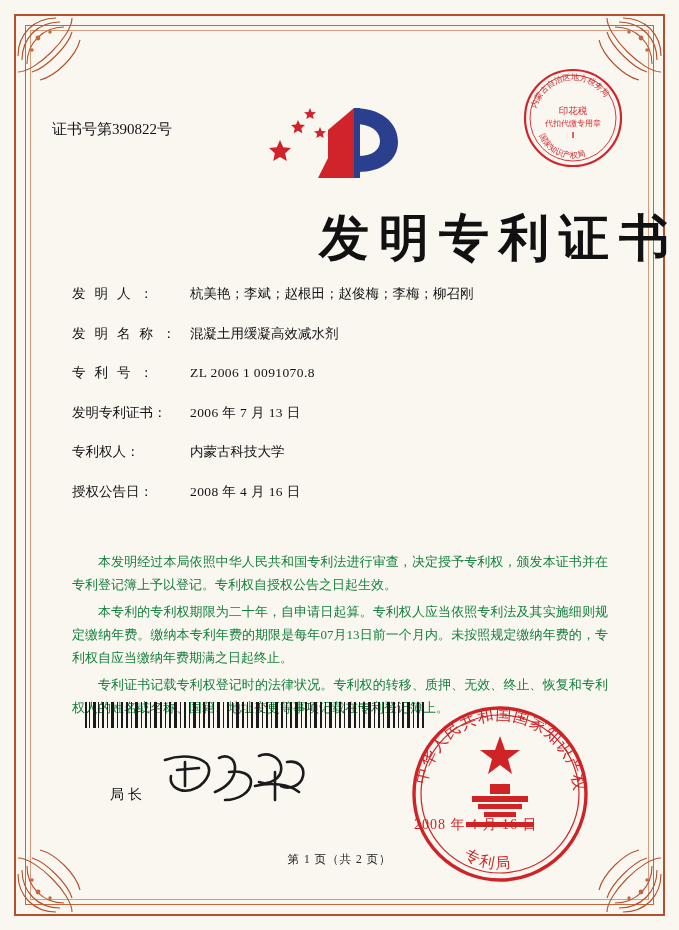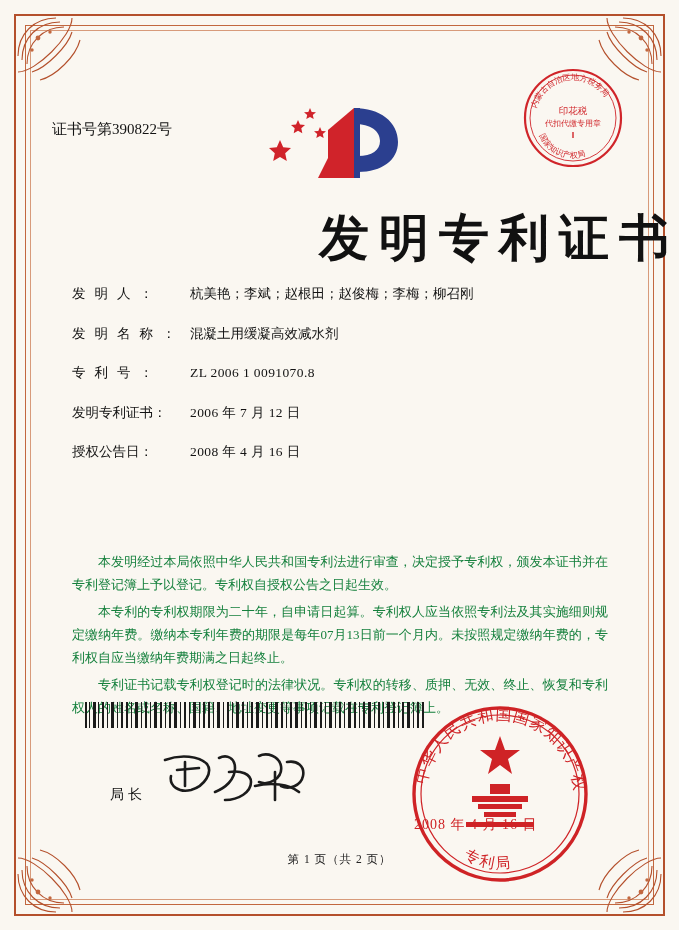--- a/index.html
+++ b/index.html
@@ -313,21 +313,25 @@
     <div class="field-row">
       <div class="f-label spaced">发明名称：</div>
       <div class="f-value">混凝土用缓凝高效减水剂</div>
     </div>
     <div class="field-row">
       <div class="f-label spaced">专利号：</div>
       <div class="f-value latin">ZL 2006 1 0091070.8</div>
     </div>
     <div class="field-row">
       <div class="f-label">发明专利证书：</div>
-      <div class="f-value latin">2006 年 7 月 12 日</div>
+      <div class="f-value latin">2006 年 7 月 13 日</div>
+    </div>
+    <div class="field-row">
+      <div class="f-label">专利权人：</div>
+      <div class="f-value">内蒙古科技大学</div>
     </div>
     <div class="field-row">
       <div class="f-label">授权公告日：</div>
       <div class="f-value latin">2008 年 4 月 16 日</div>
     </div>
   </div>
 
   <div class="body-text">
     <p>本发明经过本局依照中华人民共和国专利法进行审查，决定授予专利权，颁发本证书并在专利登记簿上予以登记。专利权自授权公告之日起生效。</p>
     <p>本专利的专利权期限为二十年，自申请日起算。专利权人应当依照专利法及其实施细则规定缴纳年费。缴纳本专利年费的期限是每年07月13日前一个月内。未按照规定缴纳年费的，专利权自应当缴纳年费期满之日起终止。</p>

